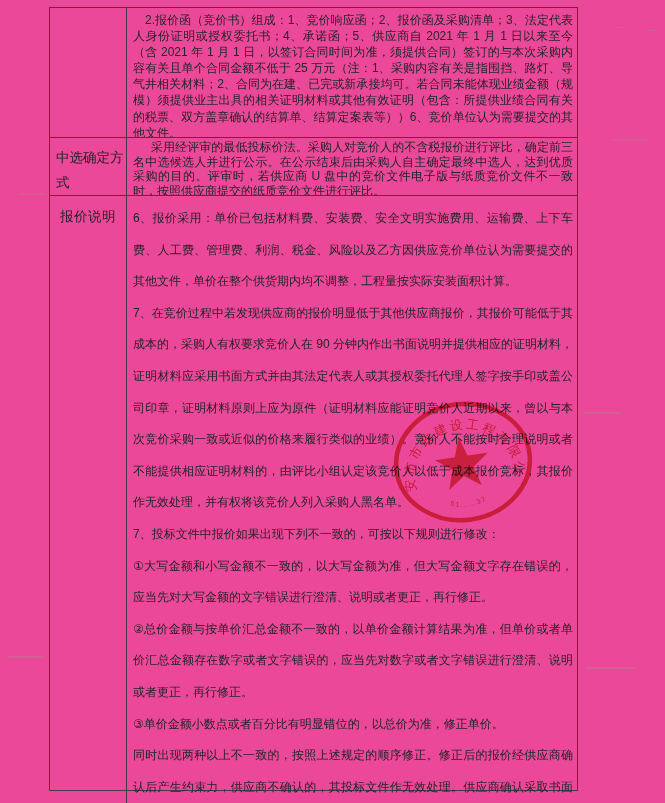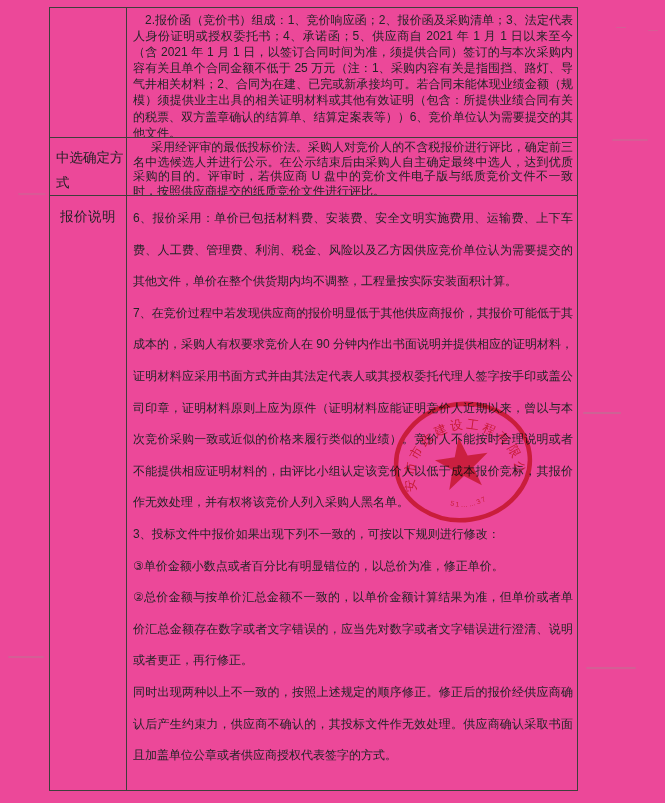--- a/index.html
+++ b/index.html
@@ -66,23 +66,24 @@
       <div class="ccell ccell-2">
         <p>采用经评审的最低投标价法。采购人对竞价人的不含税报价进行评比，确定前三名中选候选人并进行公示。在公示结束后由采购人自主确定最终中选人，达到优质采购的目的。评审时，若供应商 U 盘中的竞价文件电子版与纸质竞价文件不一致时，按照供应商提交的纸质竞价文件进行评比。</p>
       </div>
     </div>
 
     <div class="trow trow-3">
       <div class="lcell lcell-3">报价说明</div>
       <div class="ccell ccell-3">
         <p><span>6、报价采用：单价已包括材料费、安装费、安全文明实施费用、运输费、上下车费、人工费、管理费、利润、税金、风险以及乙方因</span><span class="u-mark">供应</span><span>竞价单位认为需要提交的其他文件，单价在整个供货期内均不调整，工程量按实际安装面积计算。</span></p>
         <p>7、在竞价过程中若发现供应商的报价明显低于其他供应商报价，其报价可能低于其成本的，采购人有权要求竞价人在 90 分钟内作出书面说明并提供相应的证明材料，证明材料应采用书面方式并由其法定代表人或其授权委托代理人签字按手印或盖公司印章，证明材料原则上应为原件（证明材料应能证明竞价人近期以来，曾以与本次竞价采购一致或近似的价格来履行类似的业绩）。竞价人不能按时合理说明或者不能提供相应证明材料的，由评比小组认定该竞价人以低于成本报价竞标，其报价作无效处理，并有权将该竞价人列入采购人黑名单。</p>
-        <p>3、投标文件中报价如果出现下列不一致的，可按以下规则进行修改：</p>
+        <p>7、投标文件中报价如果出现下列不一致的，可按以下规则进行修改：</p>
+        <p>①大写金额和小写金额不一致的，以大写金额为准，但大写金额文字存在错误的，应当先对大写金额的文字错误进行澄清、说明或者更正，再行修正。</p>
+        <p>②总价金额与按单价汇总金额不一致的，以单价金额计算结果为准，但单价或者单价汇总金额存在数字或者文字错误的，应当先对数字或者文字错误进行澄清、说明或者更正，再行修正。</p>
         <p>③单价金额小数点或者百分比有明显错位的，以总价为准，修正单价。</p>
-        <p>②总价金额与按单价汇总金额不一致的，以单价金额计算结果为准，但单价或者单价汇总金额存在数字或者文字错误的，应当先对数字或者文字错误进行澄清、说明或者更正，再行修正。</p>
         <p>同时出现两种以上不一致的，按照上述规定的顺序修正。修正后的报价经供应商确认后产生约束力，供应商不确认的，其投标文件作无效处理。供应商确认采取书面且加盖单位公章或者供应商授权代表签字的方式。</p>
 
       </div>
     </div>
 
   </div>
 
   <svg class="stamp" viewBox="0 0 150 140">
     <g transform="rotate(-8 75 70)">
       <ellipse cx="75" cy="70" rx="67" ry="58" fill="none" stroke="#cd2f2b" stroke-width="4.5" stroke-opacity="0.85"></ellipse>

